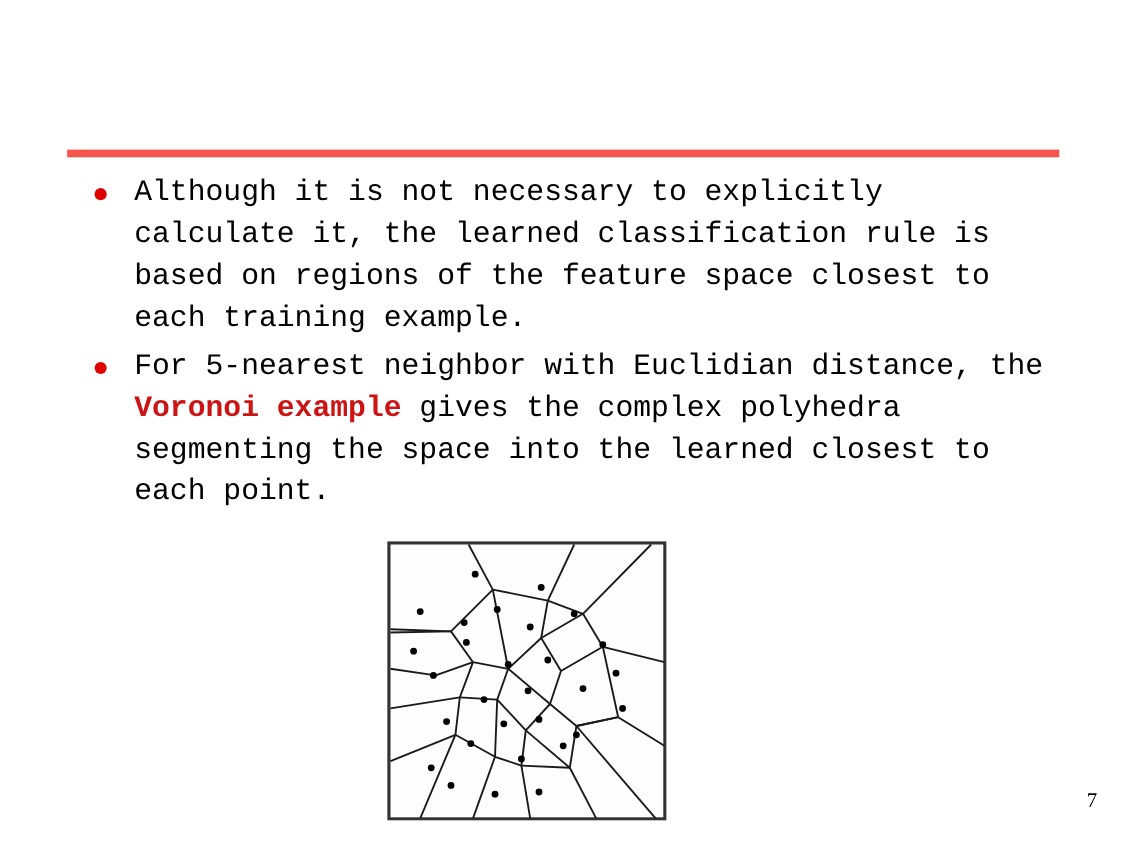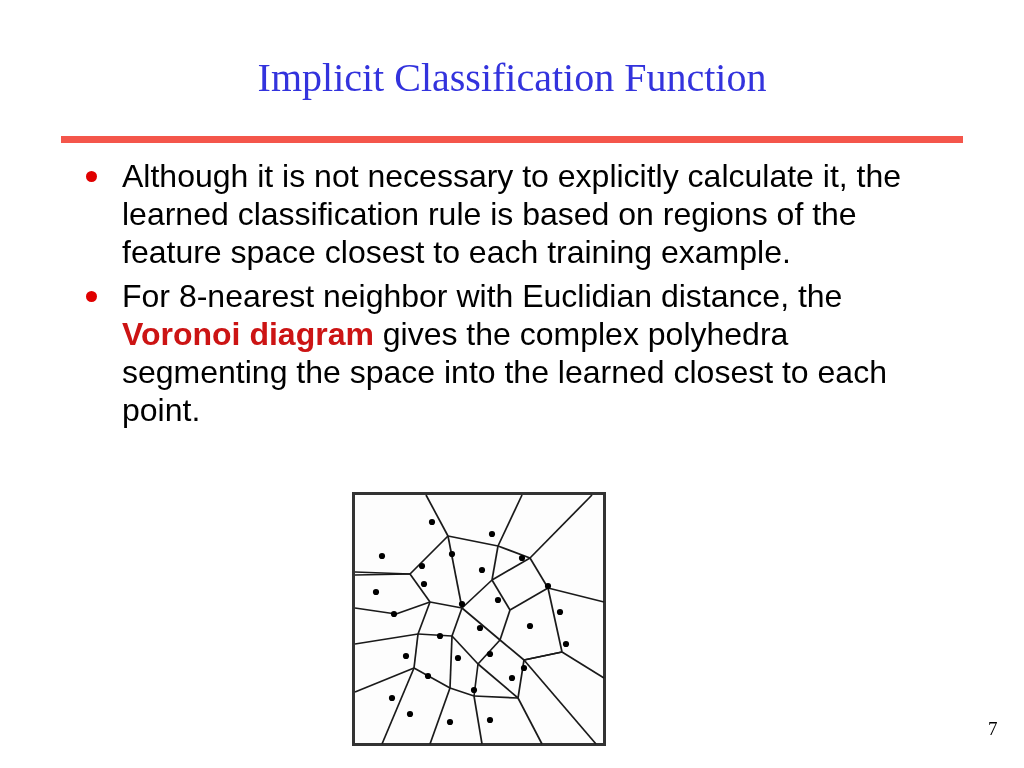--- a/index.html
+++ b/index.html
@@ -66,24 +66,24 @@
     position: absolute;
     left: 10px;
     top: 14px;
     width: 11px;
     height: 11px;
     border-radius: 50%;
     background: #e00000;
   }
 
   .bullet-text {
-    font-size: 32px;
+    font-size: 27px;
     line-height: 38px;
     color: #000000;
-    font-family: Liberation Sans, sans-serif;
+    font-family: Liberation Mono, monospace;
     display: block;
   }
 
   .emph-red {
     color: #cc1414;
     font-weight: bold;
   }
 
   
   #voronoi-figure {
@@ -108,34 +108,33 @@
     line-height: 22px;
     color: #000000;
     font-family: "Liberation Serif", "DejaVu Serif", serif;
   }
 </style>
 </head>
 <body>
 
 <div id="slide">
 
-  <div id="slide-title">Implicit Classification Function</div>
 
   <div id="title-rule"></div>
 
   <div id="bullet-list">
 
     <div class="bullet-item">
       <span class="bullet-marker"></span>
       <span class="bullet-text">Although it is not necessary to explicitly calculate it, the learned classification rule is based on regions of the feature space closest to each training example.</span>
     </div>
 
     <div class="bullet-item">
       <span class="bullet-marker"></span>
-      <span class="bullet-text"><span>For 8-nearest neighbor with Euclidian distance, the </span><span class="emph-red">Voronoi diagram</span><span> gives the complex polyhedra segmenting the space into the learned closest to each point.</span></span>
+      <span class="bullet-text"><span>For 5-nearest neighbor with Euclidian distance, the </span><span class="emph-red">Voronoi example</span><span> gives the complex polyhedra segmenting the space into the learned closest to each point.</span></span>
     </div>
 
   </div>
 
   <div id="voronoi-figure">
     <svg viewBox="0 0 254 254" xmlns="http://www.w3.org/2000/svg">
       <rect x="1.5" y="1.5" width="251" height="251" fill="#fdfdfd" stroke="#333333" stroke-width="3"></rect>
       <g stroke="#1a1a1a" stroke-width="1.7" fill="none" stroke-linejoin="round">
 
         <path d="M3 80 L58 82"></path>

